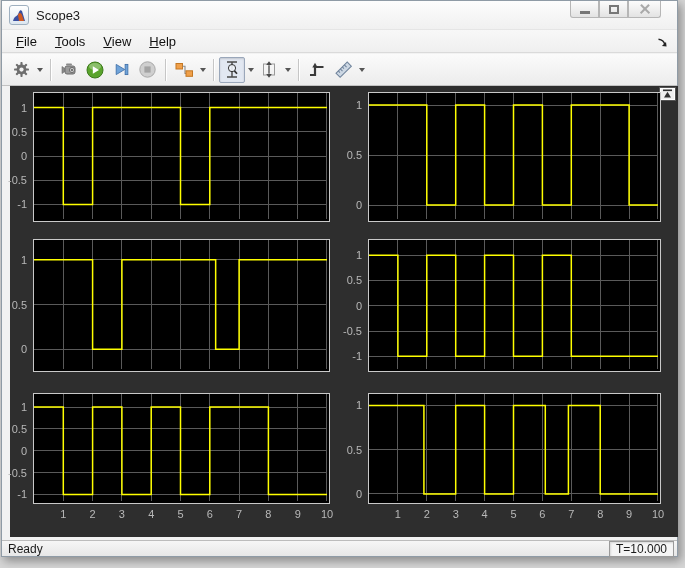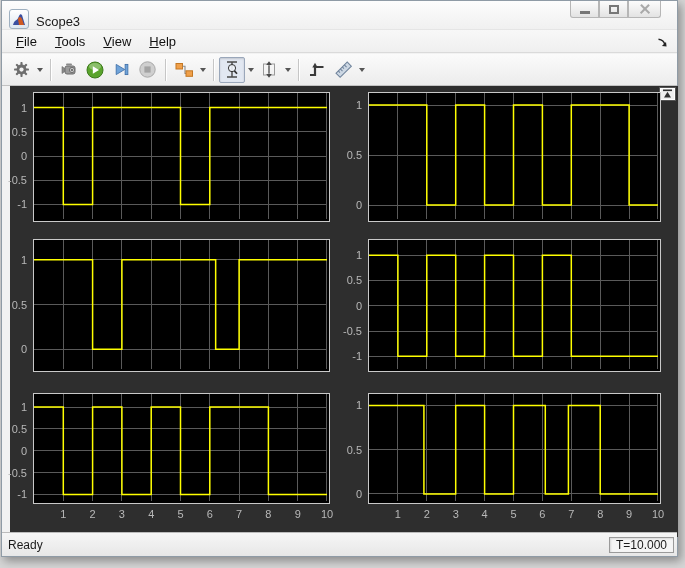--- a/index.html
+++ b/index.html
@@ -7,21 +7,21 @@
   body { background:#d6d6d6; font-family:"Liberation Sans", sans-serif; position:relative; }
 
   .window {
     position:absolute; left:1px; top:0; width:677px; height:557px;
     background:#f2f2f2; border:1px solid #8f9ba6;
     box-shadow: 3px 4px 9px rgba(0,0,0,0.35);
   }
 
   
   .titlebar { position:absolute; left:0; top:0; right:0; height:28px;
-    background:linear-gradient(#fdfdfd,#f0f0f0); display:flex; align-items:flex-end; }
+    background:linear-gradient(#fdfdfd,#f0f0f0); display:flex; align-items:center; }
   .app-icon { width:20px; height:20px; margin-left:7px; border:1px solid #9fb0c0;
     border-radius:3px; background:linear-gradient(#ffffff,#dce6f0);
     display:flex; align-items:center; justify-content:center; }
   .title-text { margin-left:7px; font-size:13px; color:#1a1a1a; }
   .caption-buttons { position:absolute; right:16px; top:0; display:flex; }
   .cap-btn { width:29px; height:17px; background:linear-gradient(#fcfcfc,#e3e3e3);
     border:1px solid #b6b6b6; border-top:none; display:flex; align-items:center; justify-content:center; }
   .cap-btn:first-child { border-bottom-left-radius:3px; }
   .cap-btn:last-child { border-bottom-right-radius:3px; width:33px; }
   .glyph-min { width:10px; height:3px; background:#777; margin-top:7px; }
@@ -61,21 +61,21 @@
   .plot svg { display:block; }
   .ytick { position:absolute; left:-38px; width:32px; text-align:right;
     font-size:11px; color:#b8b8b8; line-height:14px; }
   .xtick { position:absolute; width:22px; text-align:center;
     font-size:11px; color:#b8b8b8; line-height:14px; }
   .expand-btn { position:absolute; right:2px; top:1px; width:17px; height:14px;
     background:#f0f0f0; border:1px solid #555; box-shadow:inset 0 0 0 1px #fff;
     display:flex; align-items:center; justify-content:center; }
 
   
-  .statusbar { position:absolute; left:0; bottom:0; right:0; height:24px;
+  .statusbar { position:absolute; left:0; bottom:0; right:0; height:16px;
     background:linear-gradient(#f6f6f6,#e7e7e7); border-top:1px solid #bcbcbc;
     display:flex; align-items:center; font-size:12px; color:#1a1a1a; }
   .status-left { padding-left:6px; flex:1; }
   .sim-time { margin-right:3px; border:1px solid #9a9a9a; background:#f5f5f5;
     box-shadow:inset 1px 1px 2px rgba(0,0,0,0.12); padding:0 6px; height:16px;
     display:flex; align-items:center; font-size:12px; }
 </style>
 </head>
 <body>
 

